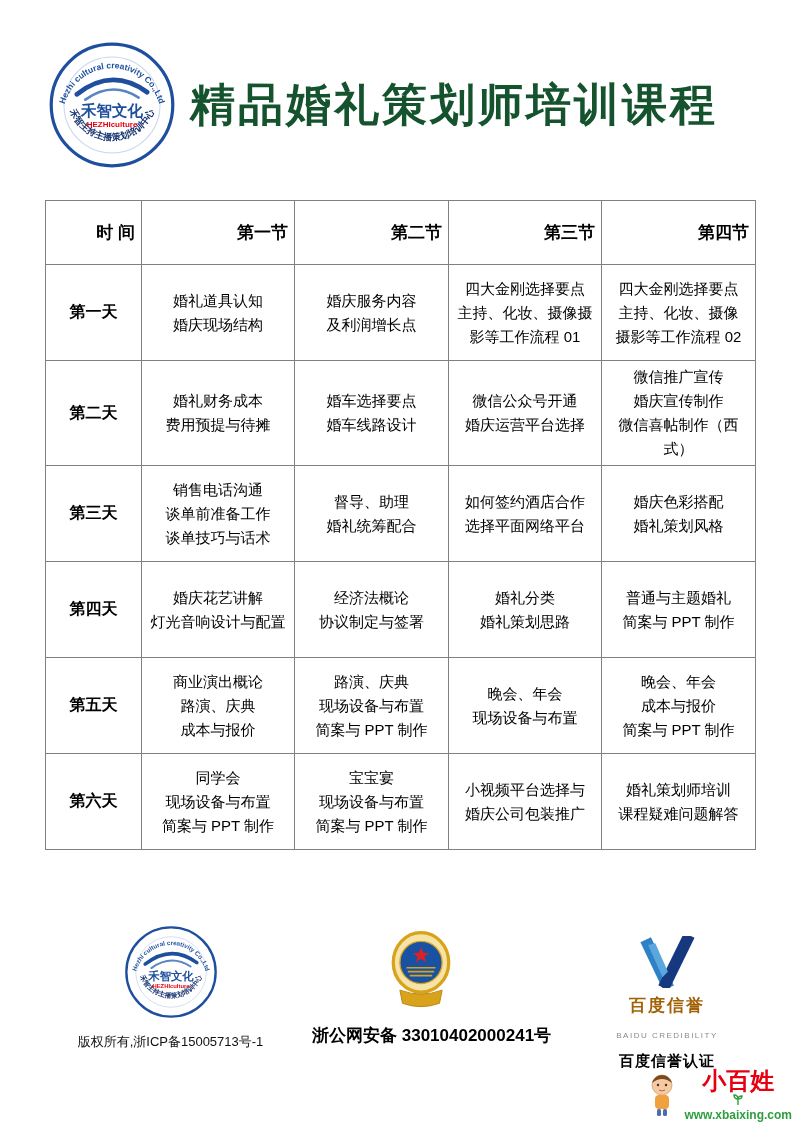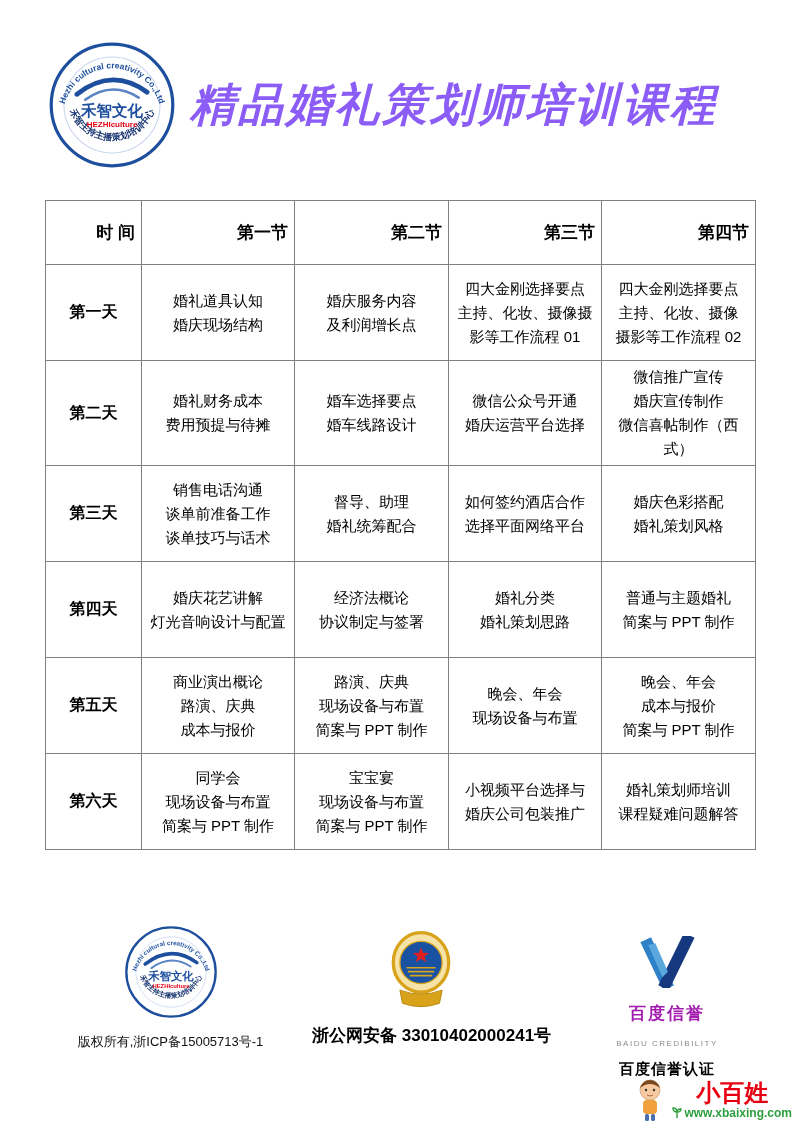--- a/index.html
+++ b/index.html
@@ -22,23 +22,22 @@
     height: 140px;
     display: flex;
     align-items: center;
   }
   .logo-main { width: 128px; height: 128px; flex: 0 0 auto; }
   .page-title {
     margin: 0 0 0 14px;
     font-size: 45px;
     font-weight: 900;
     letter-spacing: 3px;
-    color: #8b5cf6;
+    color: #14532d;
     white-space: nowrap;
-    font-style: italic;
   }
 
   
   .course-table {
     position: absolute;
     top: 200px; left: 45px;
     width: 710px;
     border-collapse: collapse;
     table-layout: fixed;
   }
@@ -71,36 +70,36 @@
   .footer-center{ position: absolute; left: 312px; top: 928px; width: 218px; text-align: center; }
   .footer-right { position: absolute; left: 583px; top: 936px; width: 168px; text-align: center; }
 
   .logo-small { width: 94px; height: 94px; }
   .copyright-text { margin-top: 10px; font-size: 13px; color: #111; }
 
   .badge-svg { width: 66px; height: 86px; }
   .police-text { margin-top: 6px; font-size: 17px; font-weight: bold; color: #000; white-space: nowrap; }
 
   .baidu-v { width: 56px; height: 52px; }
-  .baidu-cn { font-size: 17px; font-weight: bold; color: #a21caf; margin-top: 10px; letter-spacing: 2px; }
+  .baidu-cn { font-size: 17px; font-weight: bold; color: #a16207; margin-top: 2px; letter-spacing: 2px; }
   .baidu-en { font-size: 8px; color: #8a8a8a; letter-spacing: 1.5px; margin-top: 14px; }
   .baidu-cert { font-size: 15px; font-weight: bold; color: #000; margin-top: 12px; letter-spacing: 1px; }
 
   
   .watermark {
     position: absolute;
     right: 8px; bottom: 6px;
     display: flex;
     align-items: center;
     gap: 5px;
   }
   .wm-char { width: 34px; height: 44px; }
   .wm-texts { display: flex; flex-direction: column; align-items: center; }
   .wm-name { font-size: 24px; font-weight: 900; color: #e60012; line-height: 1.1; }
-  .wm-url-row { display: flex; align-items: center; gap: 2px; }
+  .wm-url-row { display: flex; align-items: center; gap: 2px; flex-direction: column; }
   .wm-url { font-size: 12px; font-weight: bold; color: #2e9e3e; }
   .sprout { width: 10px; height: 12px; }
 </style>
 </head>
 <body>
 
 <div class="page">
 
   <div class="header">
     <svg class="logo-main" viewBox="0 0 120 120">

